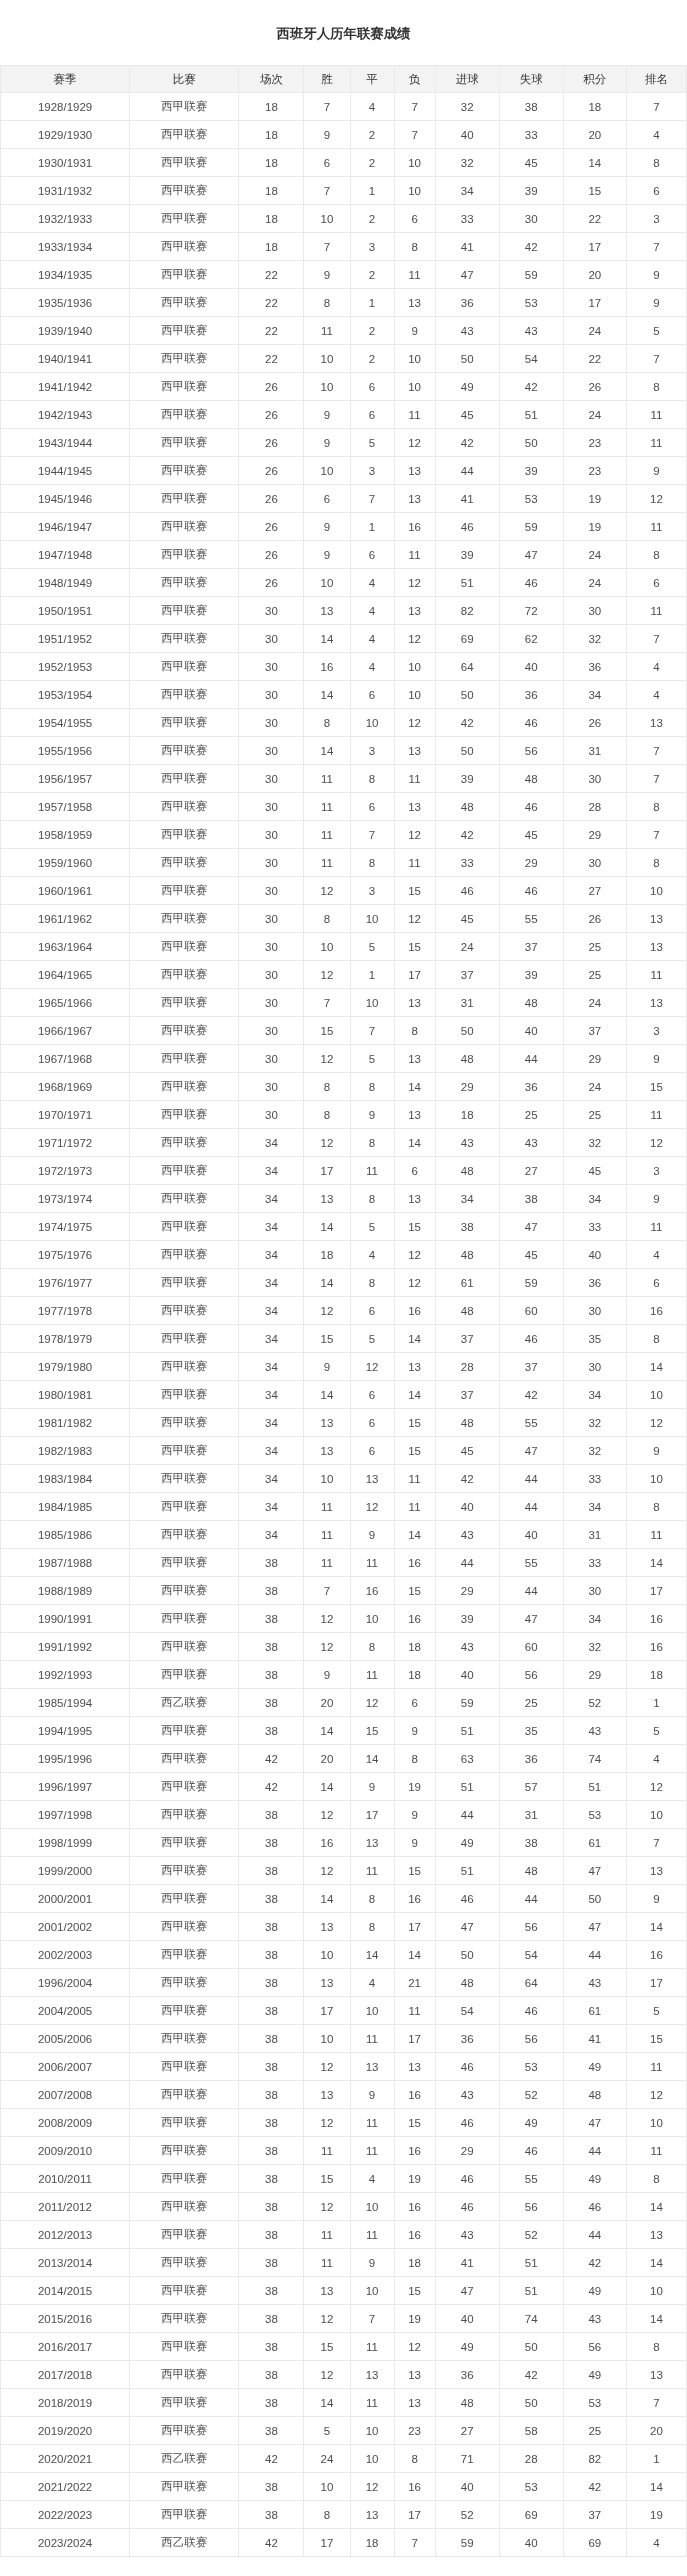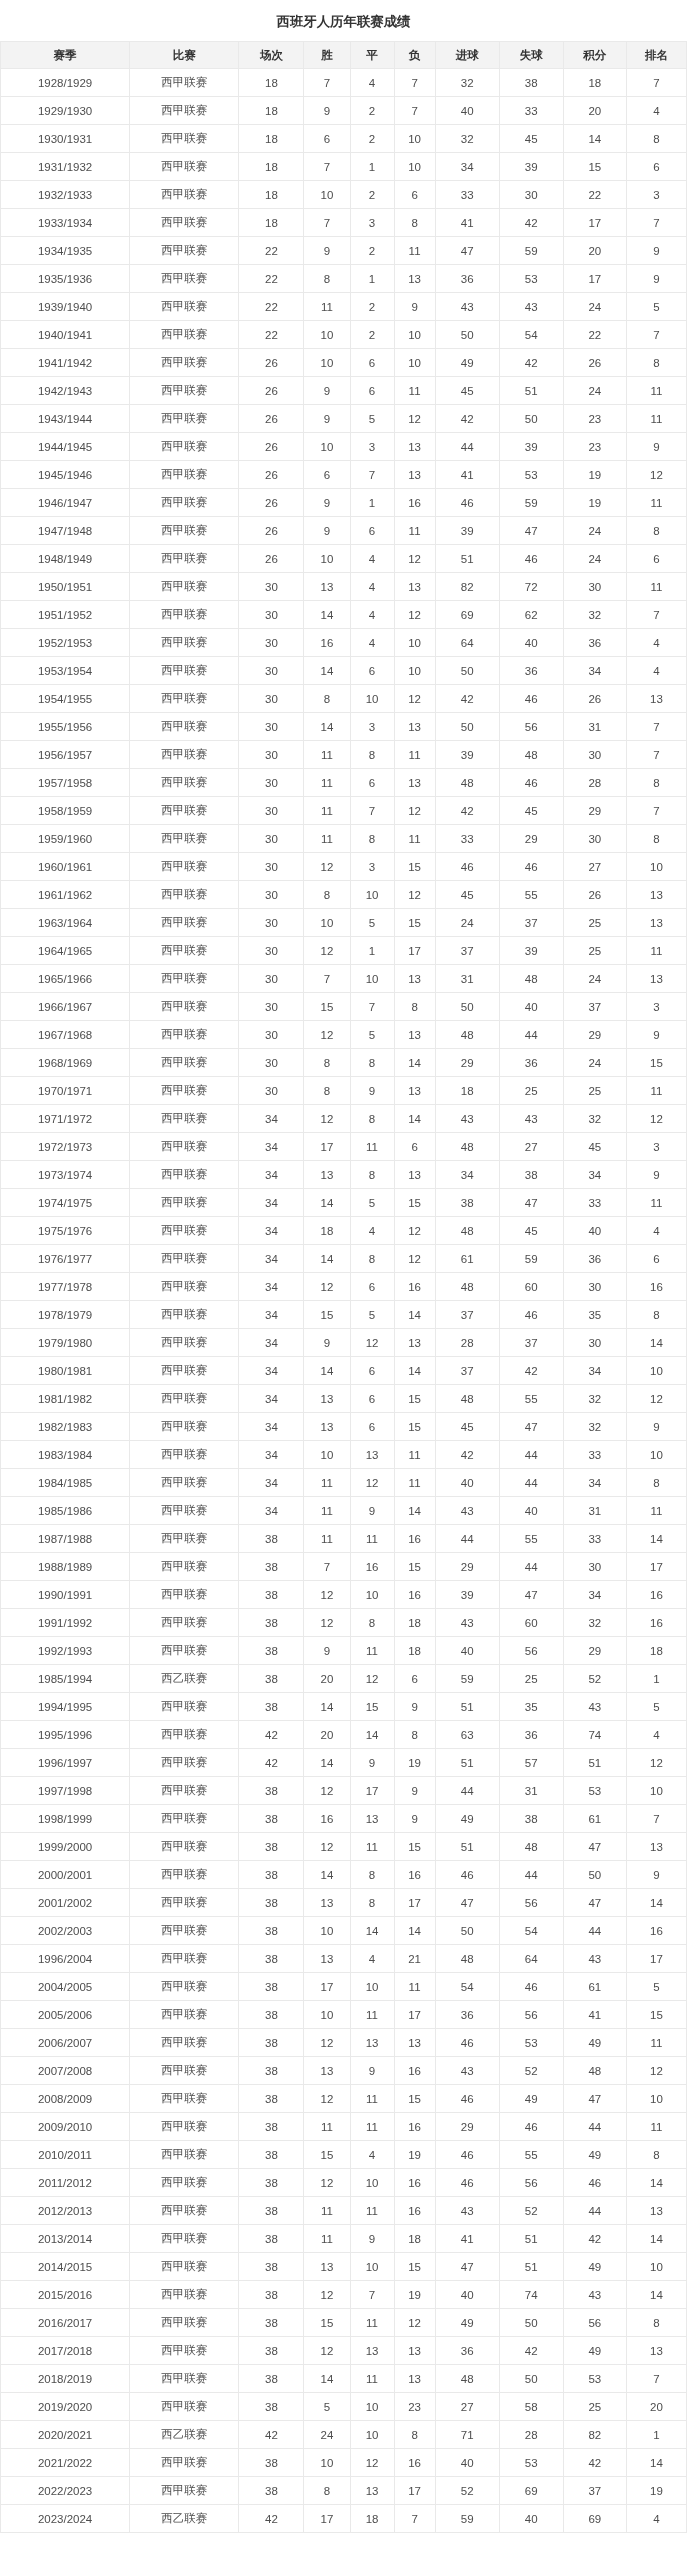--- a/index.html
+++ b/index.html
@@ -1,18 +1,18 @@
 <!DOCTYPE html>
 <html><head>
 <meta charset="utf-8">
 <style>
   html, body { margin: 0; padding: 0; background: #ffffff; }
   body { width: 687px; font-family: "Liberation Sans", "DejaVu Sans", sans-serif; }
   .page-title {
-    margin: 0;
+    margin: 12px;
     padding: 12.5px 0 10.6px 0;
     text-align: center;
     font-size: 13.4px;
     font-weight: 700;
     color: #333333;
   }
   table.results {
     width: 687px;
     border-collapse: collapse;
     table-layout: fixed;
@@ -21,21 +21,21 @@
     border: 1px solid #e9e9e9;
     text-align: center;
     font-size: 11.5px;
     padding: 0;
     overflow: hidden;
     white-space: nowrap;
   }
   table.results th {
     background: #f3f3f3;
     color: #333333;
-    font-weight: 700;
+    font-weight: 400;
     height: 26px;
   }
   table.results td {
     background: #ffffff;
     color: #4d4d4d;
     font-weight: 400;
     height: 27px;
   }
   col.c0 { width: 129px; }
   col.c1 { width: 109px; }

